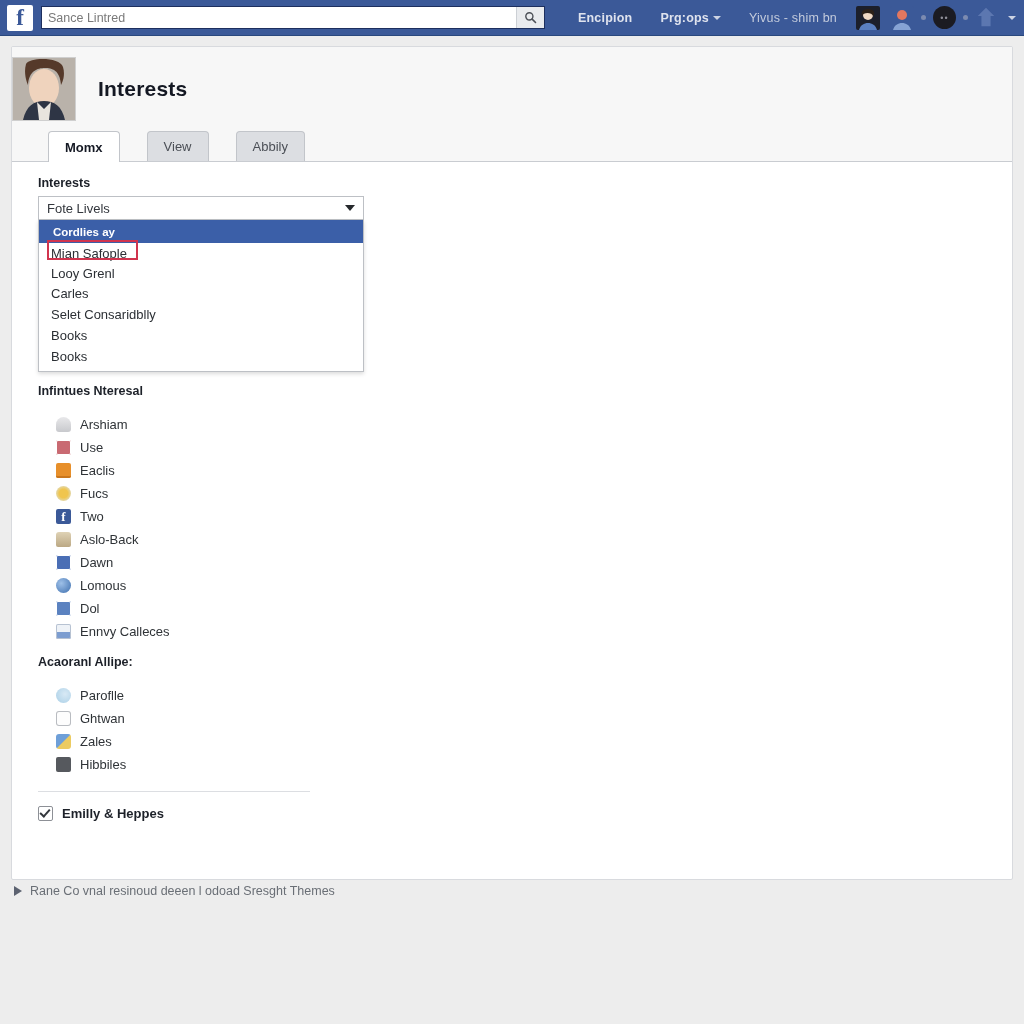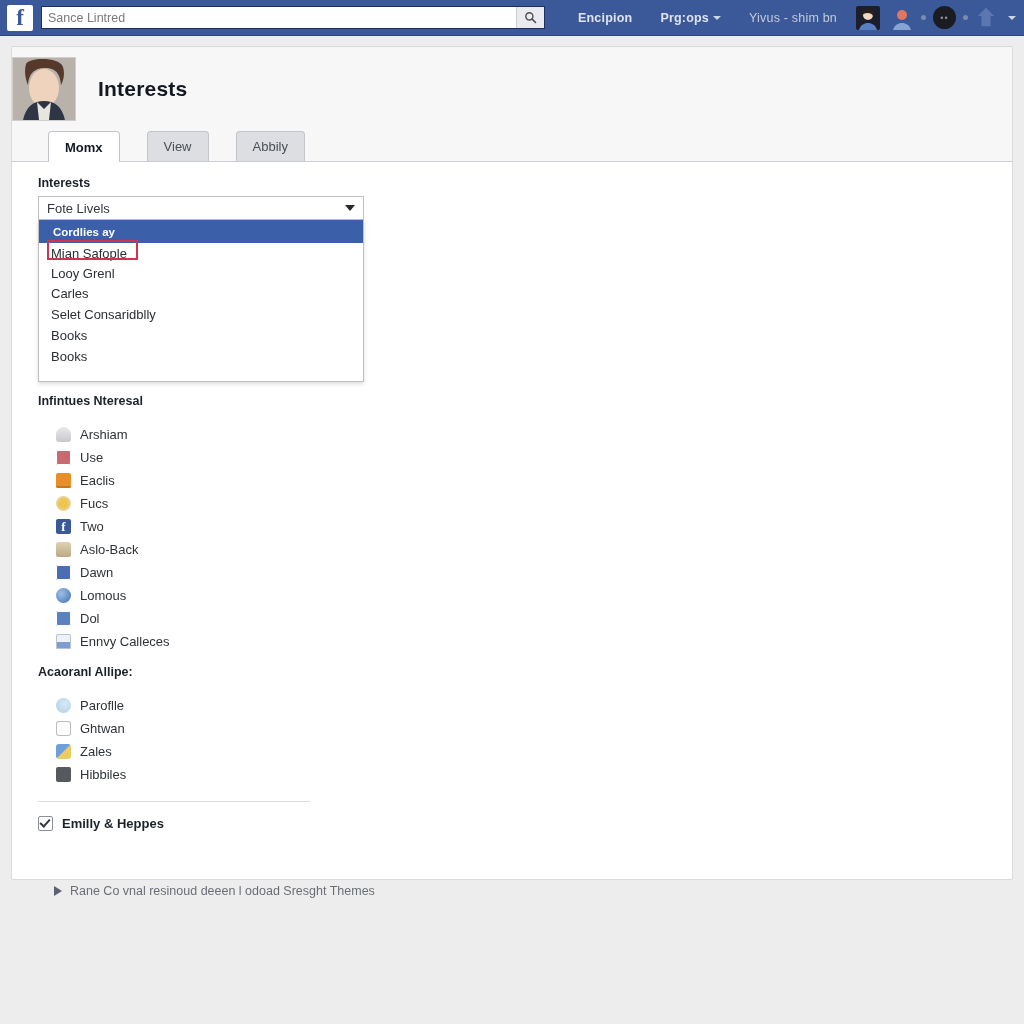--- a/index.html
+++ b/index.html
@@ -238,21 +238,21 @@
     width: 0; height: 0;
     border-left: 5px solid transparent;
     border-right: 5px solid transparent;
     border-top: 6px solid #25282c;
   }
   .option-list {
     border: 1px solid #bdc0c5;
     border-top: none;
     background: #ffffff;
     box-shadow: 0 2px 4px rgba(0,0,0,.14);
-    padding-bottom: 14px;
+    padding-bottom: 4px;
   }
   .option {
     height: 21px;
     display: flex;
     align-items: center;
     padding: 0 12px;
     font-size: 13px;
     color: #2b2f34;
     cursor: pointer;
     box-sizing: border-box;
@@ -364,21 +364,20 @@
 
   
   .footer-note {
     position: absolute;
     left: 14px; top: 884px;
     display: flex;
     align-items: center;
     font-size: 12.5px;
     color: #6a6f76;
     white-space: nowrap;
-    margin-left: 40px;
   }
   .tri-marker {
     width: 0; height: 0;
     border-top: 5px solid transparent;
     border-bottom: 5px solid transparent;
     border-left: 8px solid #5c6270;
     margin-right: 8px;
     flex: 0 0 auto;
   }
 </style>

